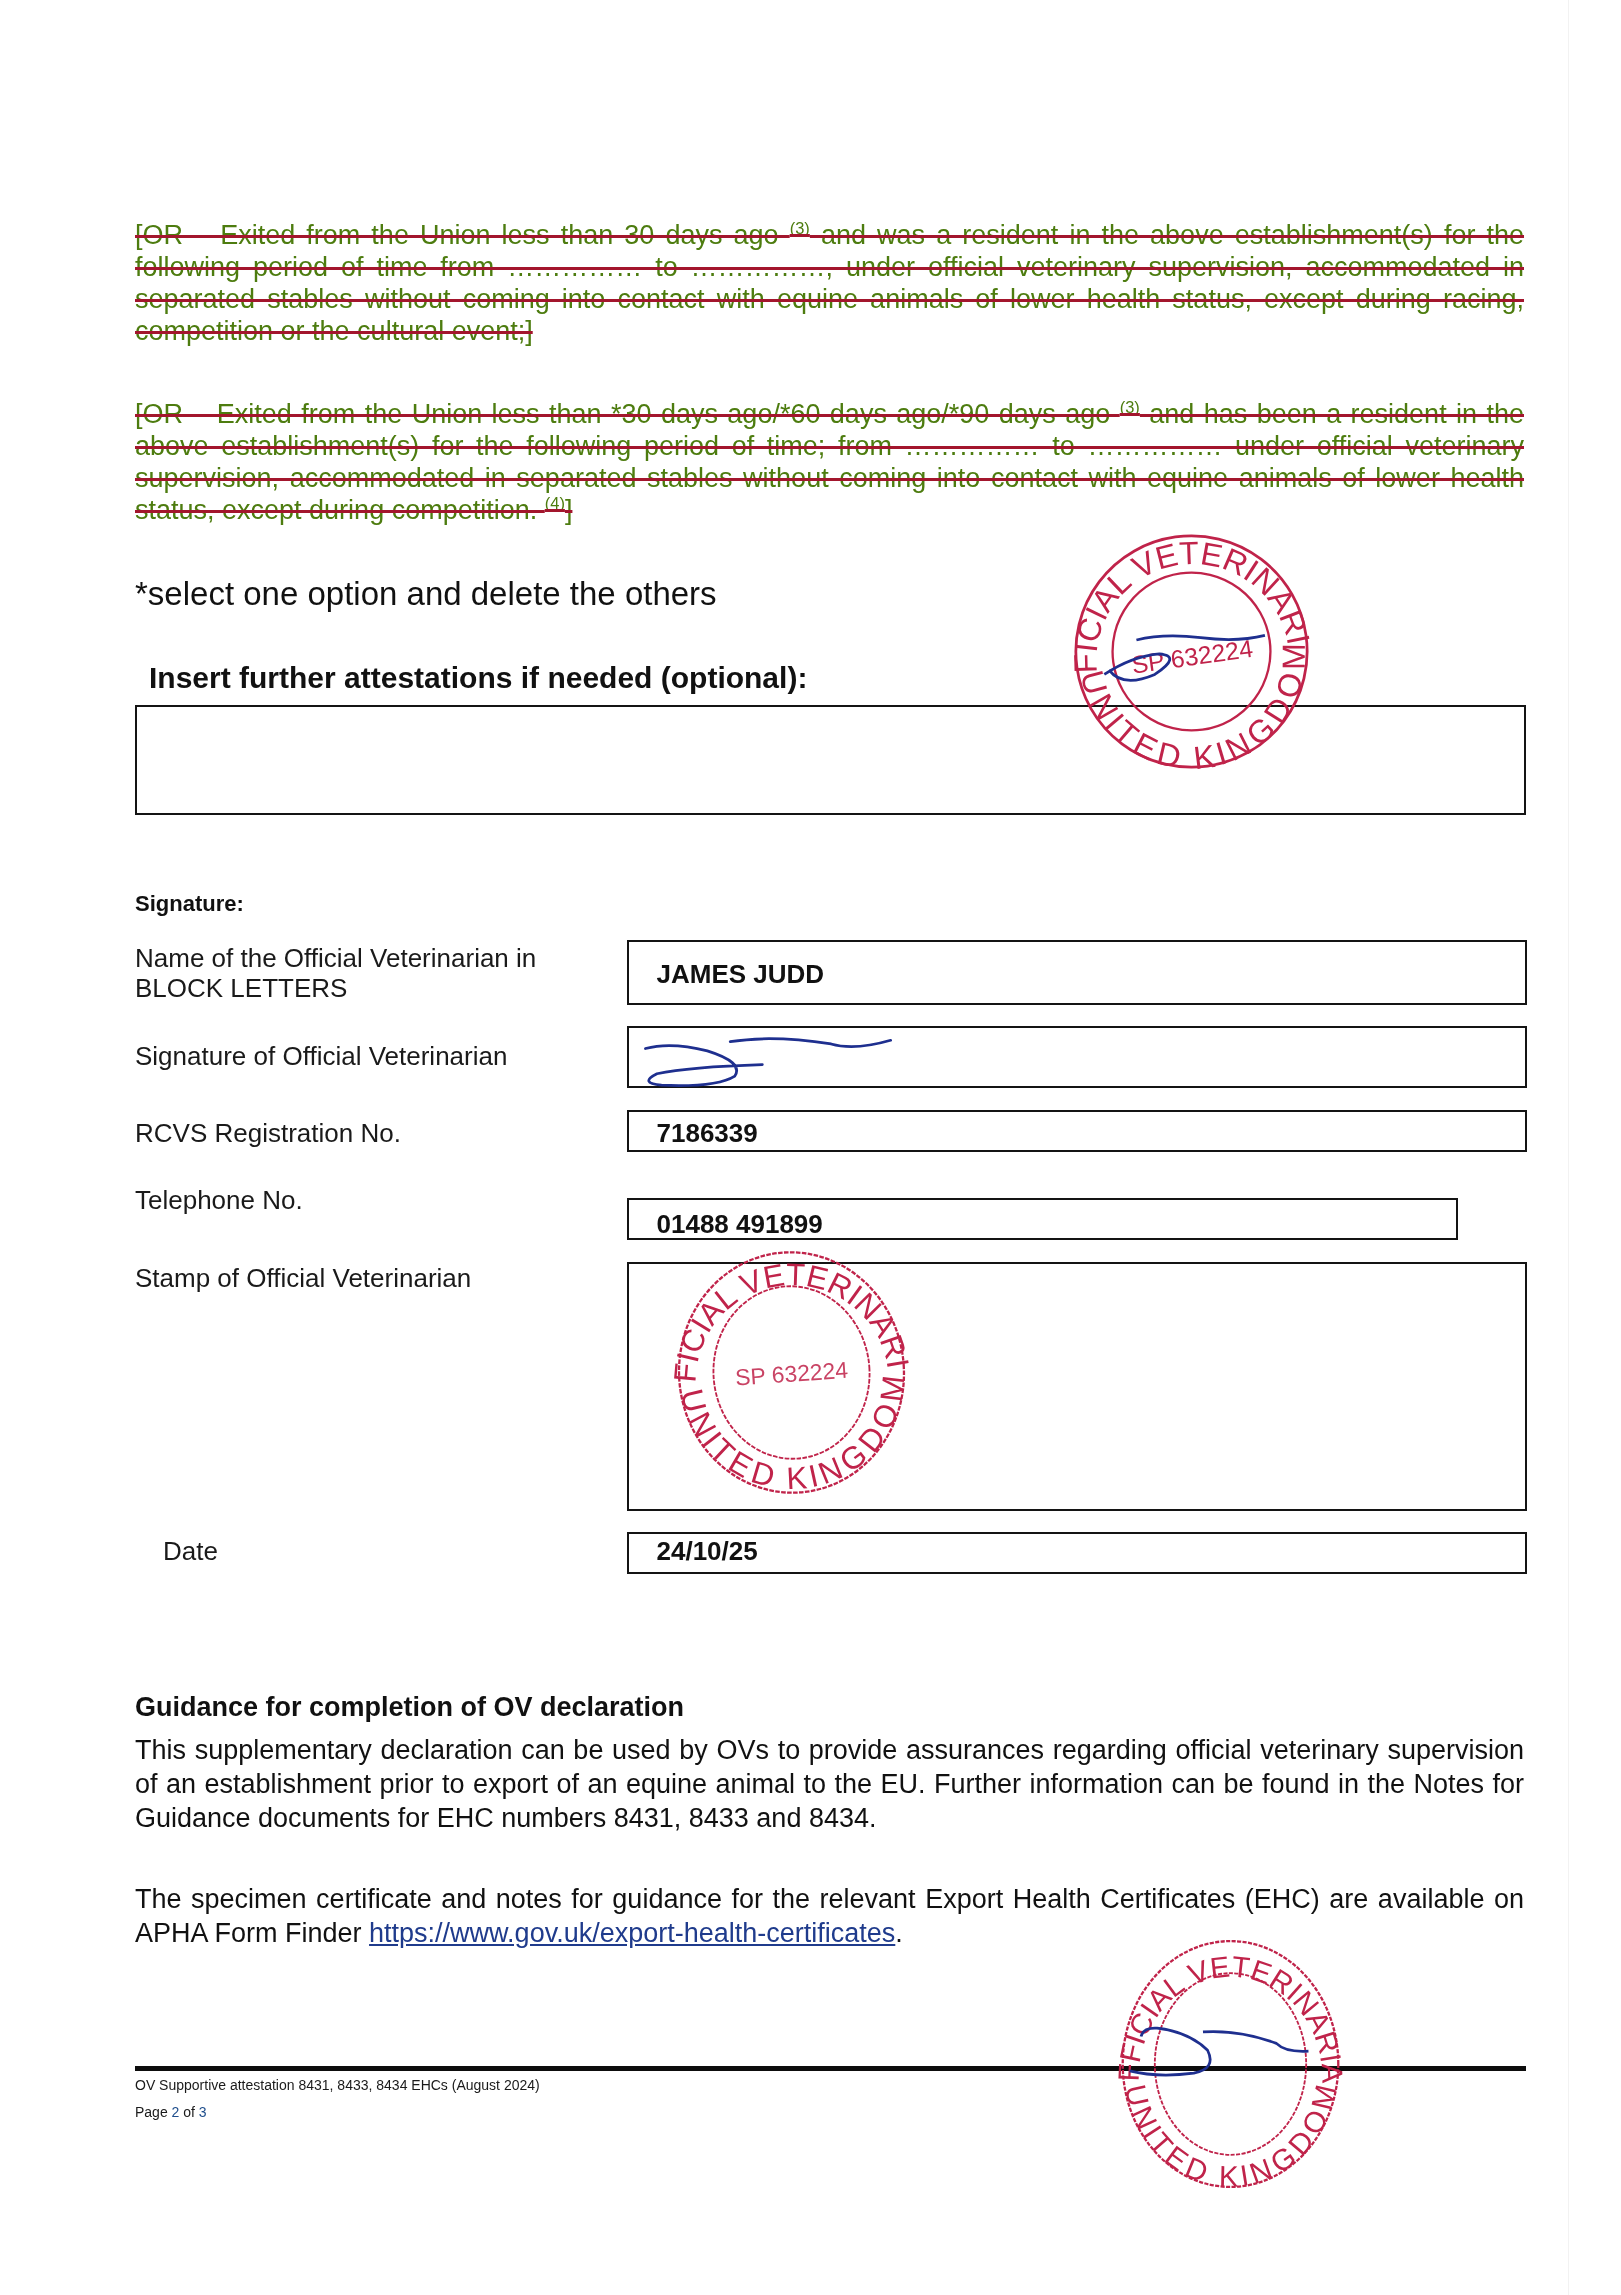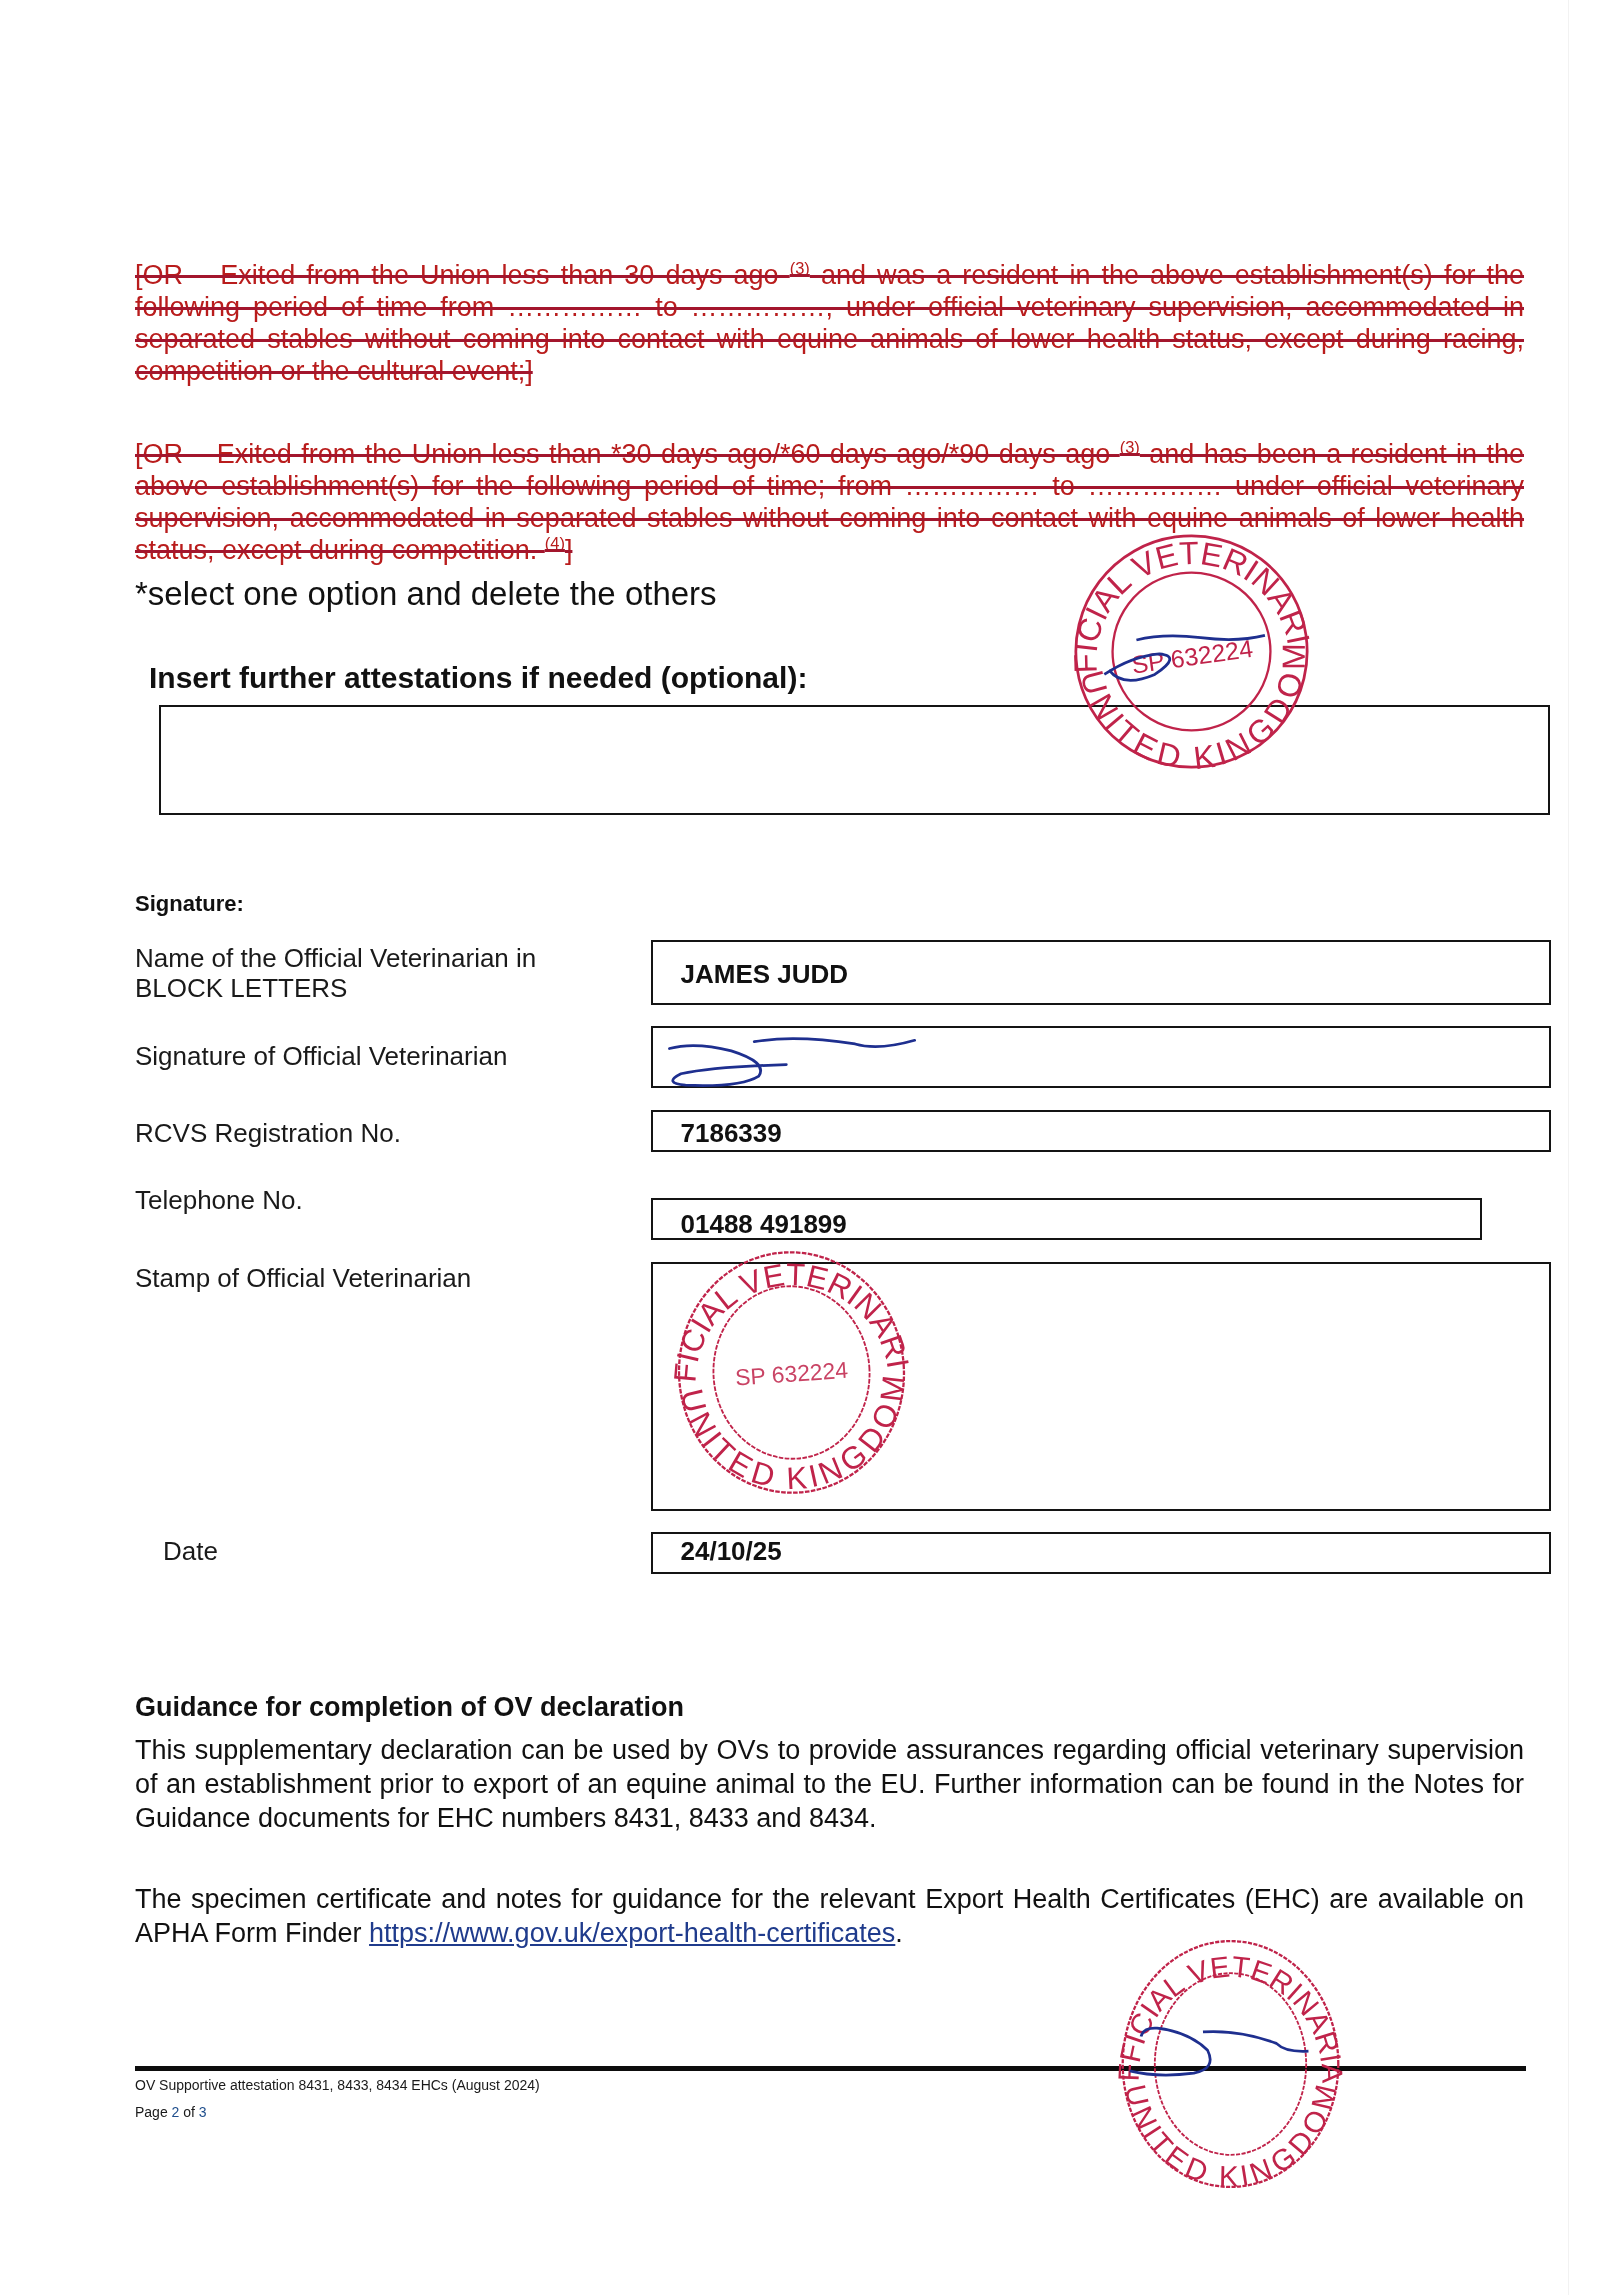--- a/index.html
+++ b/index.html
@@ -1,25 +1,25 @@
 <!DOCTYPE html>
 <html style="font-size:7.3px"><head>
 <meta charset="utf-8">
 <style>
   html, body { margin: 0; padding: 0; background: #ffffff; }
   body { width: 1622px; height: 2295px; position: relative; overflow: hidden;
          font-family: "Liberation Sans", sans-serif; color: #111111; }
   .abs { position: absolute; }
   .struck-para { position: absolute; left: 135px; width: 1389px; font-size: 27px; line-height: 32px;
-                 text-align: justify; color: #b91c1c; margin-top: 40px; }
+                 text-align: justify; color: #4d7c0f; }
   .struck-para .s { text-decoration: line-through; text-decoration-color: #a3162d; text-decoration-thickness: 2.8px; }
   sup { font-size: 16.5px; line-height: 0; vertical-align: 10px; }
   .note { left: 135px; top: 575px; font-size: 33px; }
   .h-insert { left: 149px; top: 661px; font-size: 30px; font-weight: bold; }
-  .box { position: absolute; border: 2.3px solid #141414; box-sizing: border-box; background: transparent; margin-left: 24px; }
+  .box { position: absolute; border: 2.3px solid #141414; box-sizing: border-box; background: transparent; }
   .h-sig { left: 135px; top: 891px; font-size: 22px; font-weight: bold; }
   .lbl { position: absolute; left: 135px; font-size: 26px; line-height: 30px; color: #1a1a1a; }
   .val { position: absolute; left: 27.5px; font-size: 26px; font-weight: bold; color: #111; }
   .h-guid { left: 135px; top: 1692px; font-size: 27px; font-weight: bold; }
   .para { position: absolute; left: 135px; width: 1389px; font-size: 27px; line-height: 34px; text-align: justify; }
   a.link { color: #1f3b8c; text-decoration: underline; }
   .rule { position: absolute; left: 135px; top: 2066px; width: 1391px; height: 4.6px; background: #0d0d0d; }
   .foot { position: absolute; left: 135px; font-size: 14px; color: #1a1a1a; }
   .pgnum { color: #1f4e8c; }
   .stamp { position: absolute; pointer-events: none; }

